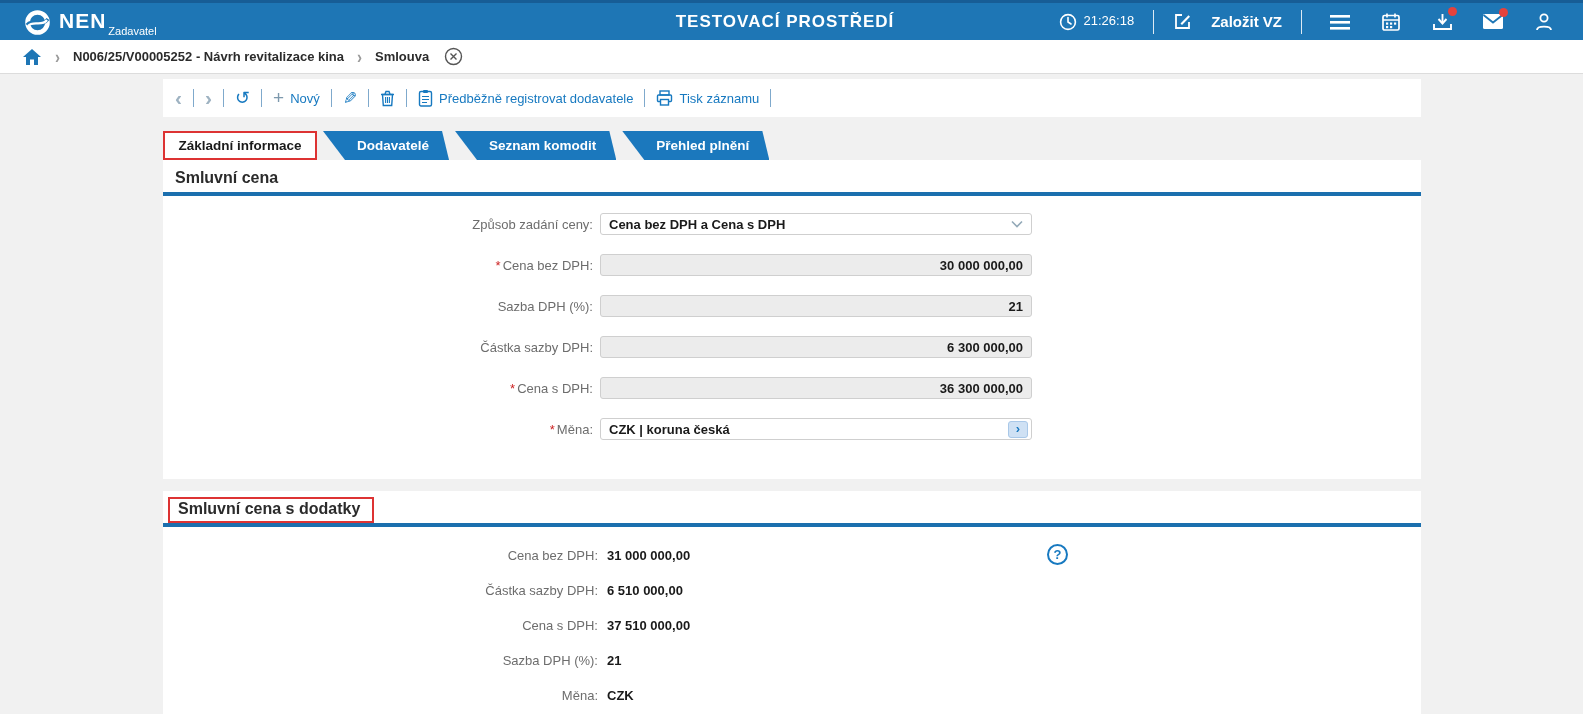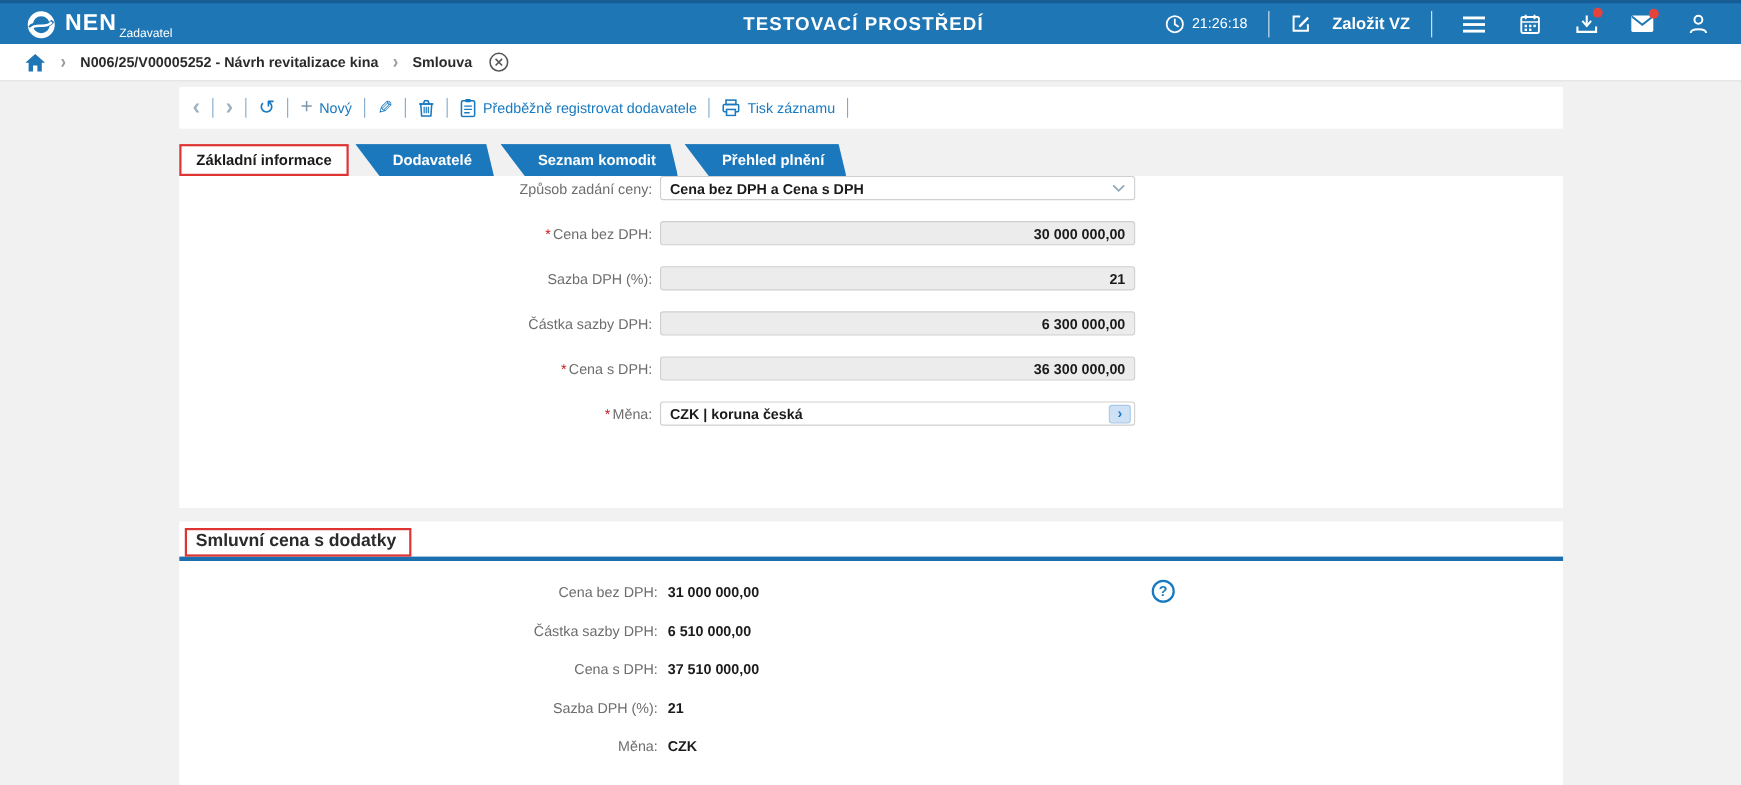--- a/index.html
+++ b/index.html
@@ -53,21 +53,21 @@
               clip-path:polygon(0 0, calc(100% - 7px) 0, 100% 100%, 22px 100%);
               padding:0 20px 0 34px; cursor:pointer; margin-left:6px; }
   .tab-blue:first-of-type { margin-left:13px; }
 
   
   .panel { background:#fff; width:1258px; }
   .panel1 { min-height:302px; padding-bottom:20px; }
   .sec-head { border-bottom:4px solid #1b6fae; padding:9px 0 5px 12px; }
   .sec-title { font-size:16px; font-weight:bold; color:#2b2b2b; }
 
-  .form-rows { }
+  .form-rows { padding-top:17px; }
   .frow { display:flex; align-items:center; height:22px; margin-bottom:19px; }
   .flabel { width:437px; text-align:right; font-size:13px; color:#6d6d6d; padding-right:7px; }
   .req { color:#cc2222; margin-right:2px; }
   .field { width:432px; height:22px; border:1px solid #cfcfcf; border-radius:3px;
            display:flex; align-items:center; padding:0 8px; font-size:13px; font-weight:bold; color:#1a1a1a; }
   .field-select { background:#fff; justify-content:space-between; cursor:pointer; }
   .field-ro { background:#ececec; justify-content:flex-end; }
   .field-lookup { background:#fff; justify-content:space-between; padding-right:3px; cursor:pointer; }
   .lookup-btn { width:20px; height:17px; border-radius:3px; background:#cfe1f4; border:1px solid #a9c8e8;
                 color:#1779c0; font-weight:bold; font-size:13px; line-height:14px; text-align:center; cursor:pointer; }
@@ -253,20 +253,23 @@
     </div>
 
     <div class="tabs-row">
       <div class="tab-active">Základní informace</div>
       <div class="tab-blue">Dodavatelé</div>
       <div class="tab-blue">Seznam komodit</div>
       <div class="tab-blue">Přehled plnění</div>
     </div>
 
     <div class="panel panel1">
+      <div class="sec-head">
+        <span class="sec-title">Smluvní cena</span>
+      </div>
       <div class="form-rows">
         <div class="frow">
           <div class="flabel"><span class="req"></span><span>Způsob zadání ceny:</span></div>
           <div class="field field-select">
             <span>Cena bez DPH a Cena s DPH</span>
             <span class="select-chev">
               <svg width="12" height="8" viewBox="0 0 12 8">
                   <path d="M1 1.5 L6 6.5 L11 1.5" fill="none" stroke="#93a9b8" stroke-width="1.6"></path>
                 </svg>
             </span>

